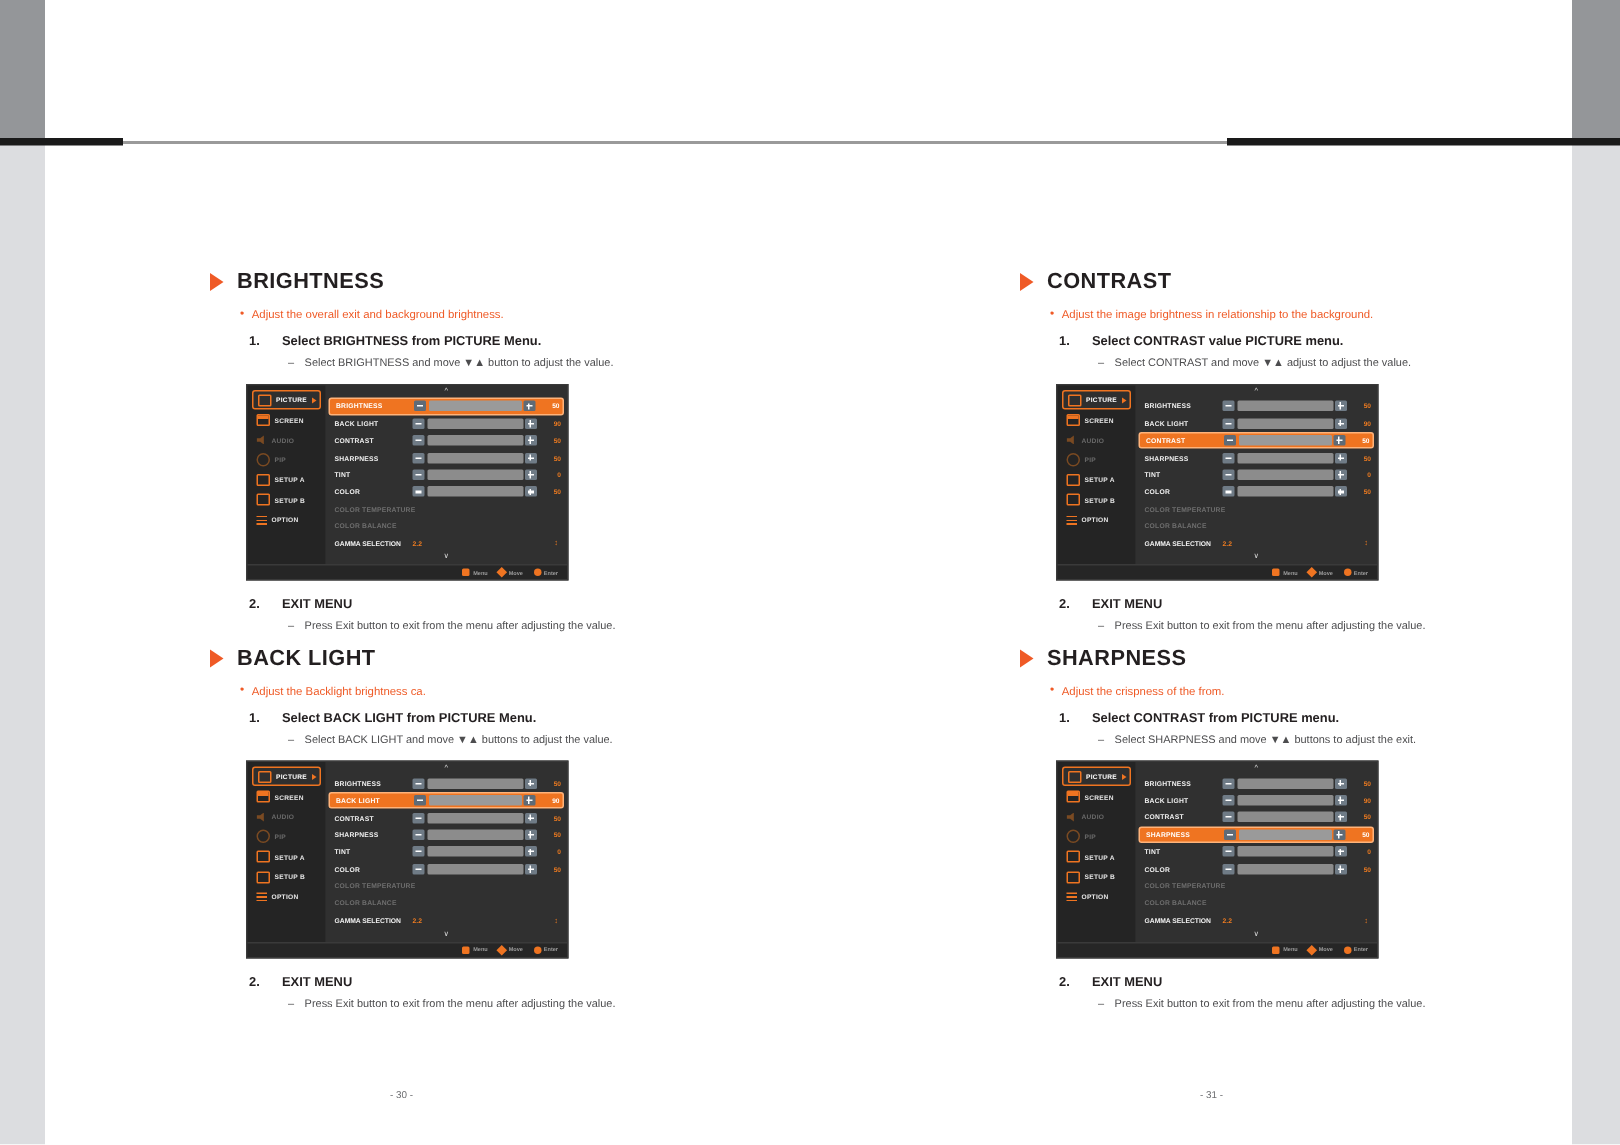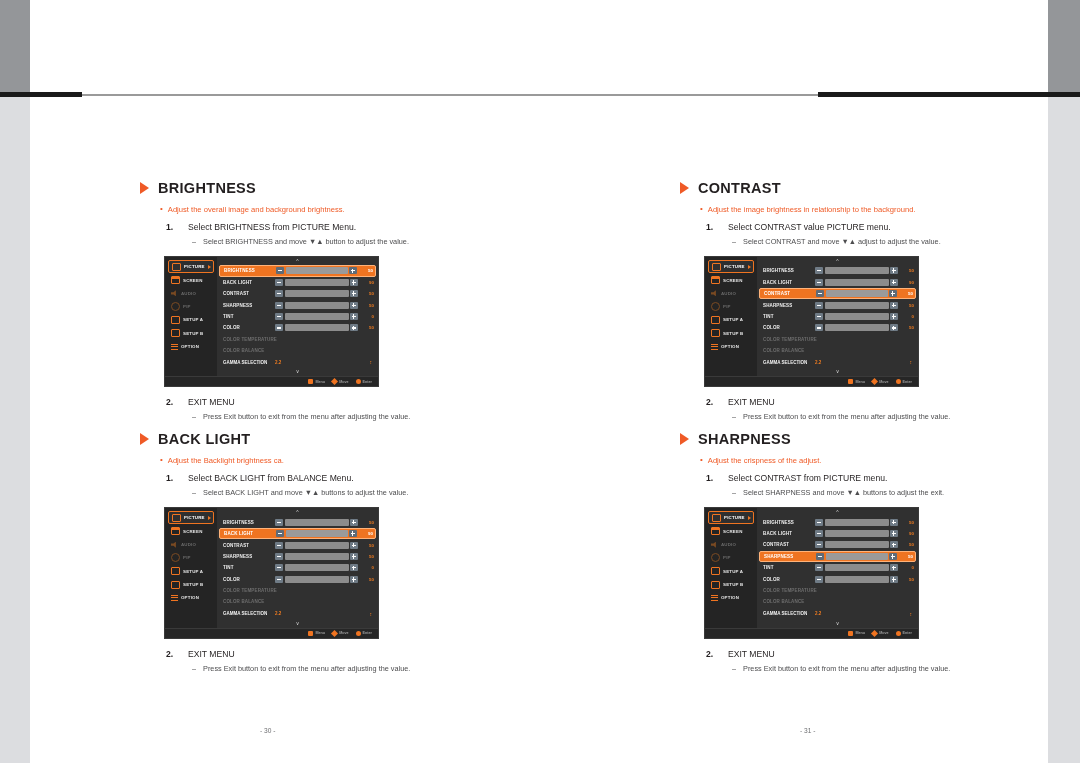--- a/index.html
+++ b/index.html
@@ -26,21 +26,21 @@
   .section{margin-bottom:0;}
   .sec-head{display:flex;align-items:center;gap:9px;margin:0 0 9px 0;}
   .tri{width:0;height:0;border-left:9px solid #ef5a26;border-top:6px solid transparent;border-bottom:6px solid transparent;flex:none;}
   .sec-title{font-size:14.5px;font-weight:bold;color:#231f20;letter-spacing:.3px;}
 
   .desc{font-size:7.6px;color:#ef5a26;margin:0 0 8px 20px;display:flex;gap:5px;align-items:flex-start;}
   .desc .dot{font-size:8px;line-height:1;}
 
   .step{display:flex;gap:10px;margin-left:26px;margin-bottom:5px;}
   .step-num{font-size:8.6px;font-weight:bold;color:#231f20;width:12px;flex:none;}
-  .step-txt{font-size:8.6px;font-weight:normal;color:#231f20;}
+  .step-txt{font-size:8.6px;font-weight:bold;color:#231f20;}
 
   .sub{display:flex;gap:7px;margin-left:52px;margin-bottom:10px;}
   .sub-dash{font-size:7.3px;color:#4d4d4f;}
   .sub-txt{font-size:7.3px;color:#4d4d4f;}
 
   
   .osd{width:213px;background:#2b2b2b;border:1px solid #3a3a3a;position:relative;margin:6px 0 10px 24px;}
   .osd-body{display:flex;}
   .osd-side{width:52px;background:#242424;padding:3px 0 3px 0;flex:none;}
   .side-item{display:flex;align-items:center;gap:3px;height:12.5px;margin:0 3px 0.8px 3px;padding-left:3px;}
@@ -108,21 +108,21 @@
 <div class="rule-black-r"></div>
 
 <div class="col col-left" id="col-left">
     <div class="section">
     <div class="sec-head">
       <span class="tri"></span>
       <span class="sec-title">BRIGHTNESS</span>
     </div>
     <div class="desc">
       <span class="dot">•</span>
-      <span>Adjust the overall image and background brightness.</span>
+      <span>Adjust the overall exit and background brightness.</span>
     </div>
     <div class="step">
       <span class="step-num">1.</span>
       <span class="step-txt">Select BRIGHTNESS from PICTURE Menu.</span>
     </div>
     <div class="sub">
       <span class="sub-dash">–</span>
       <span class="sub-txt">Select BRIGHTNESS and move ▼▲ button to adjust the value.</span>
     </div>
     <div class="osd">
@@ -274,21 +274,21 @@
     <div class="sec-head">
       <span class="tri"></span>
       <span class="sec-title">BACK LIGHT</span>
     </div>
     <div class="desc">
       <span class="dot">•</span>
       <span>Adjust the Backlight brightness ca.</span>
     </div>
     <div class="step">
       <span class="step-num">1.</span>
-      <span class="step-txt">Select BACK LIGHT from BALANCE Menu.</span>
+      <span class="step-txt">Select BACK LIGHT from PICTURE Menu.</span>
     </div>
     <div class="sub">
       <span class="sub-dash">–</span>
       <span class="sub-txt">Select BACK LIGHT and move ▼▲ buttons to adjust the value.</span>
     </div>
     <div class="osd">
     <div class="osd-body">
       <div class="osd-side">
             <div class="side-item active">
       <span class="side-ico ic-pic"></span>
@@ -596,21 +596,21 @@
       <span class="sub-txt">Press Exit button to exit from the menu after adjusting the value.</span>
     </div>
   </div>
     <div class="section">
     <div class="sec-head">
       <span class="tri"></span>
       <span class="sec-title">SHARPNESS</span>
     </div>
     <div class="desc">
       <span class="dot">•</span>
-      <span>Adjust the crispness of the adjust.</span>
+      <span>Adjust the crispness of the from.</span>
     </div>
     <div class="step">
       <span class="step-num">1.</span>
       <span class="step-txt">Select CONTRAST from PICTURE menu.</span>
     </div>
     <div class="sub">
       <span class="sub-dash">–</span>
       <span class="sub-txt">Select SHARPNESS and move ▼▲ buttons to adjust the exit.</span>
     </div>
     <div class="osd">

